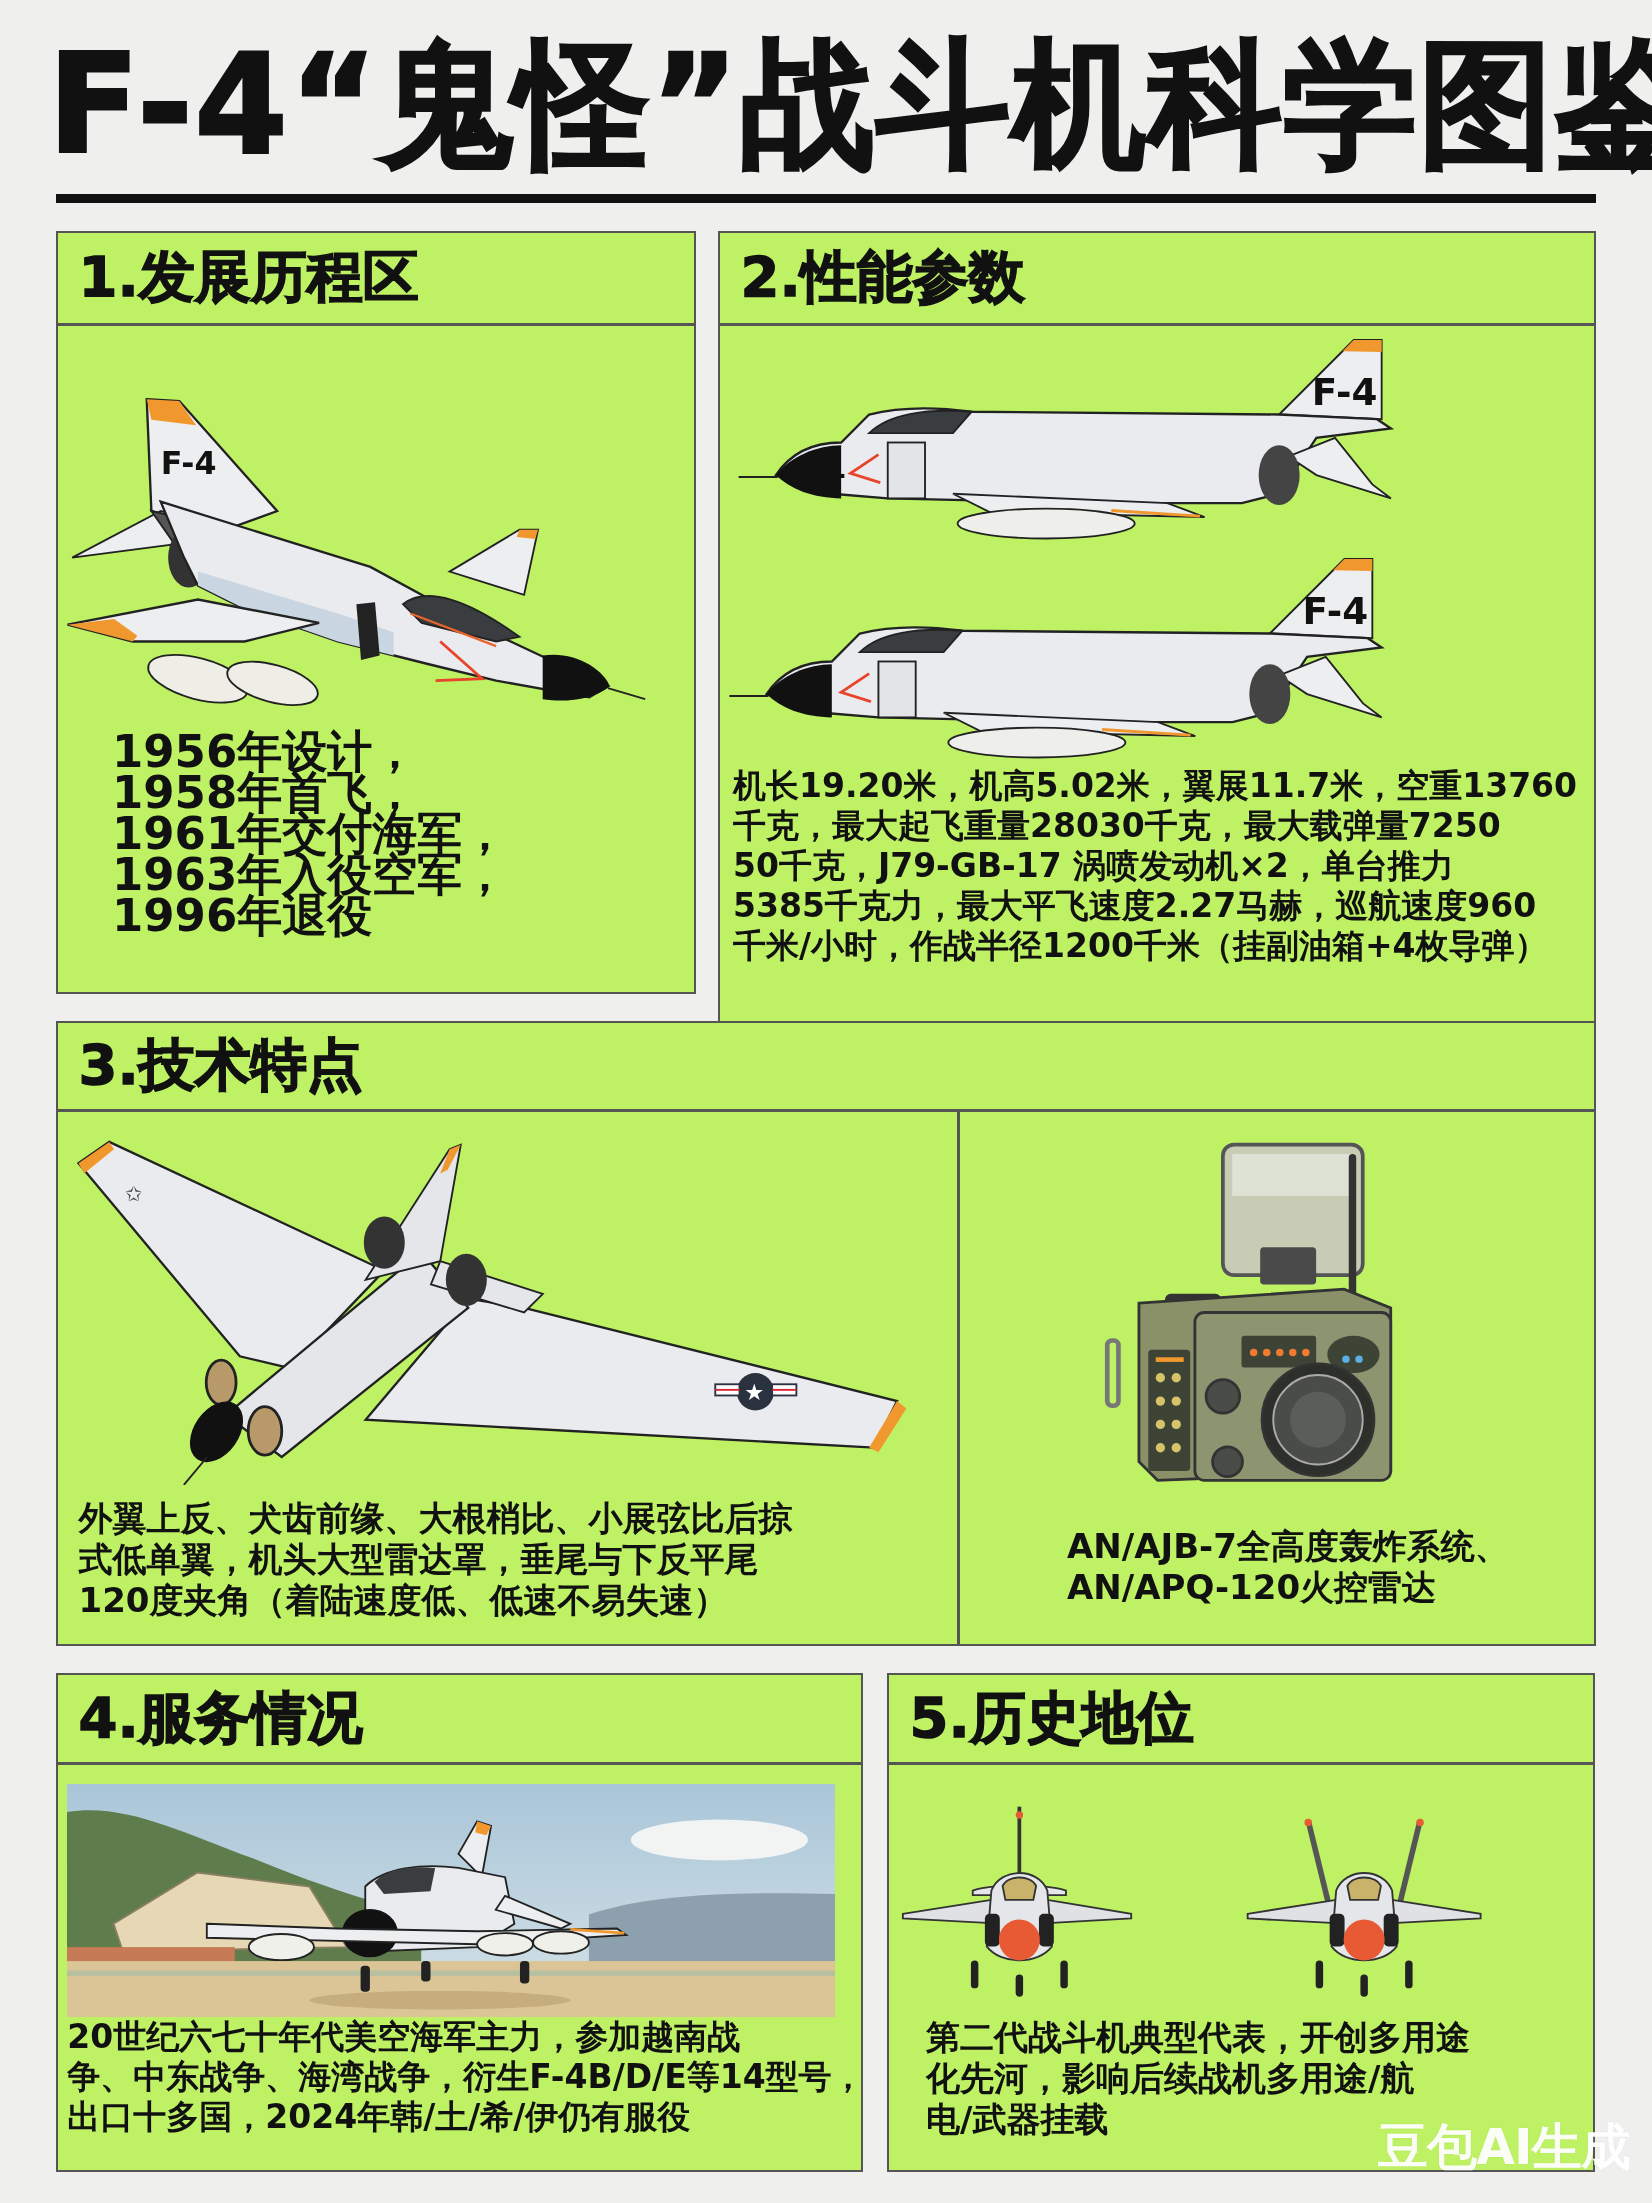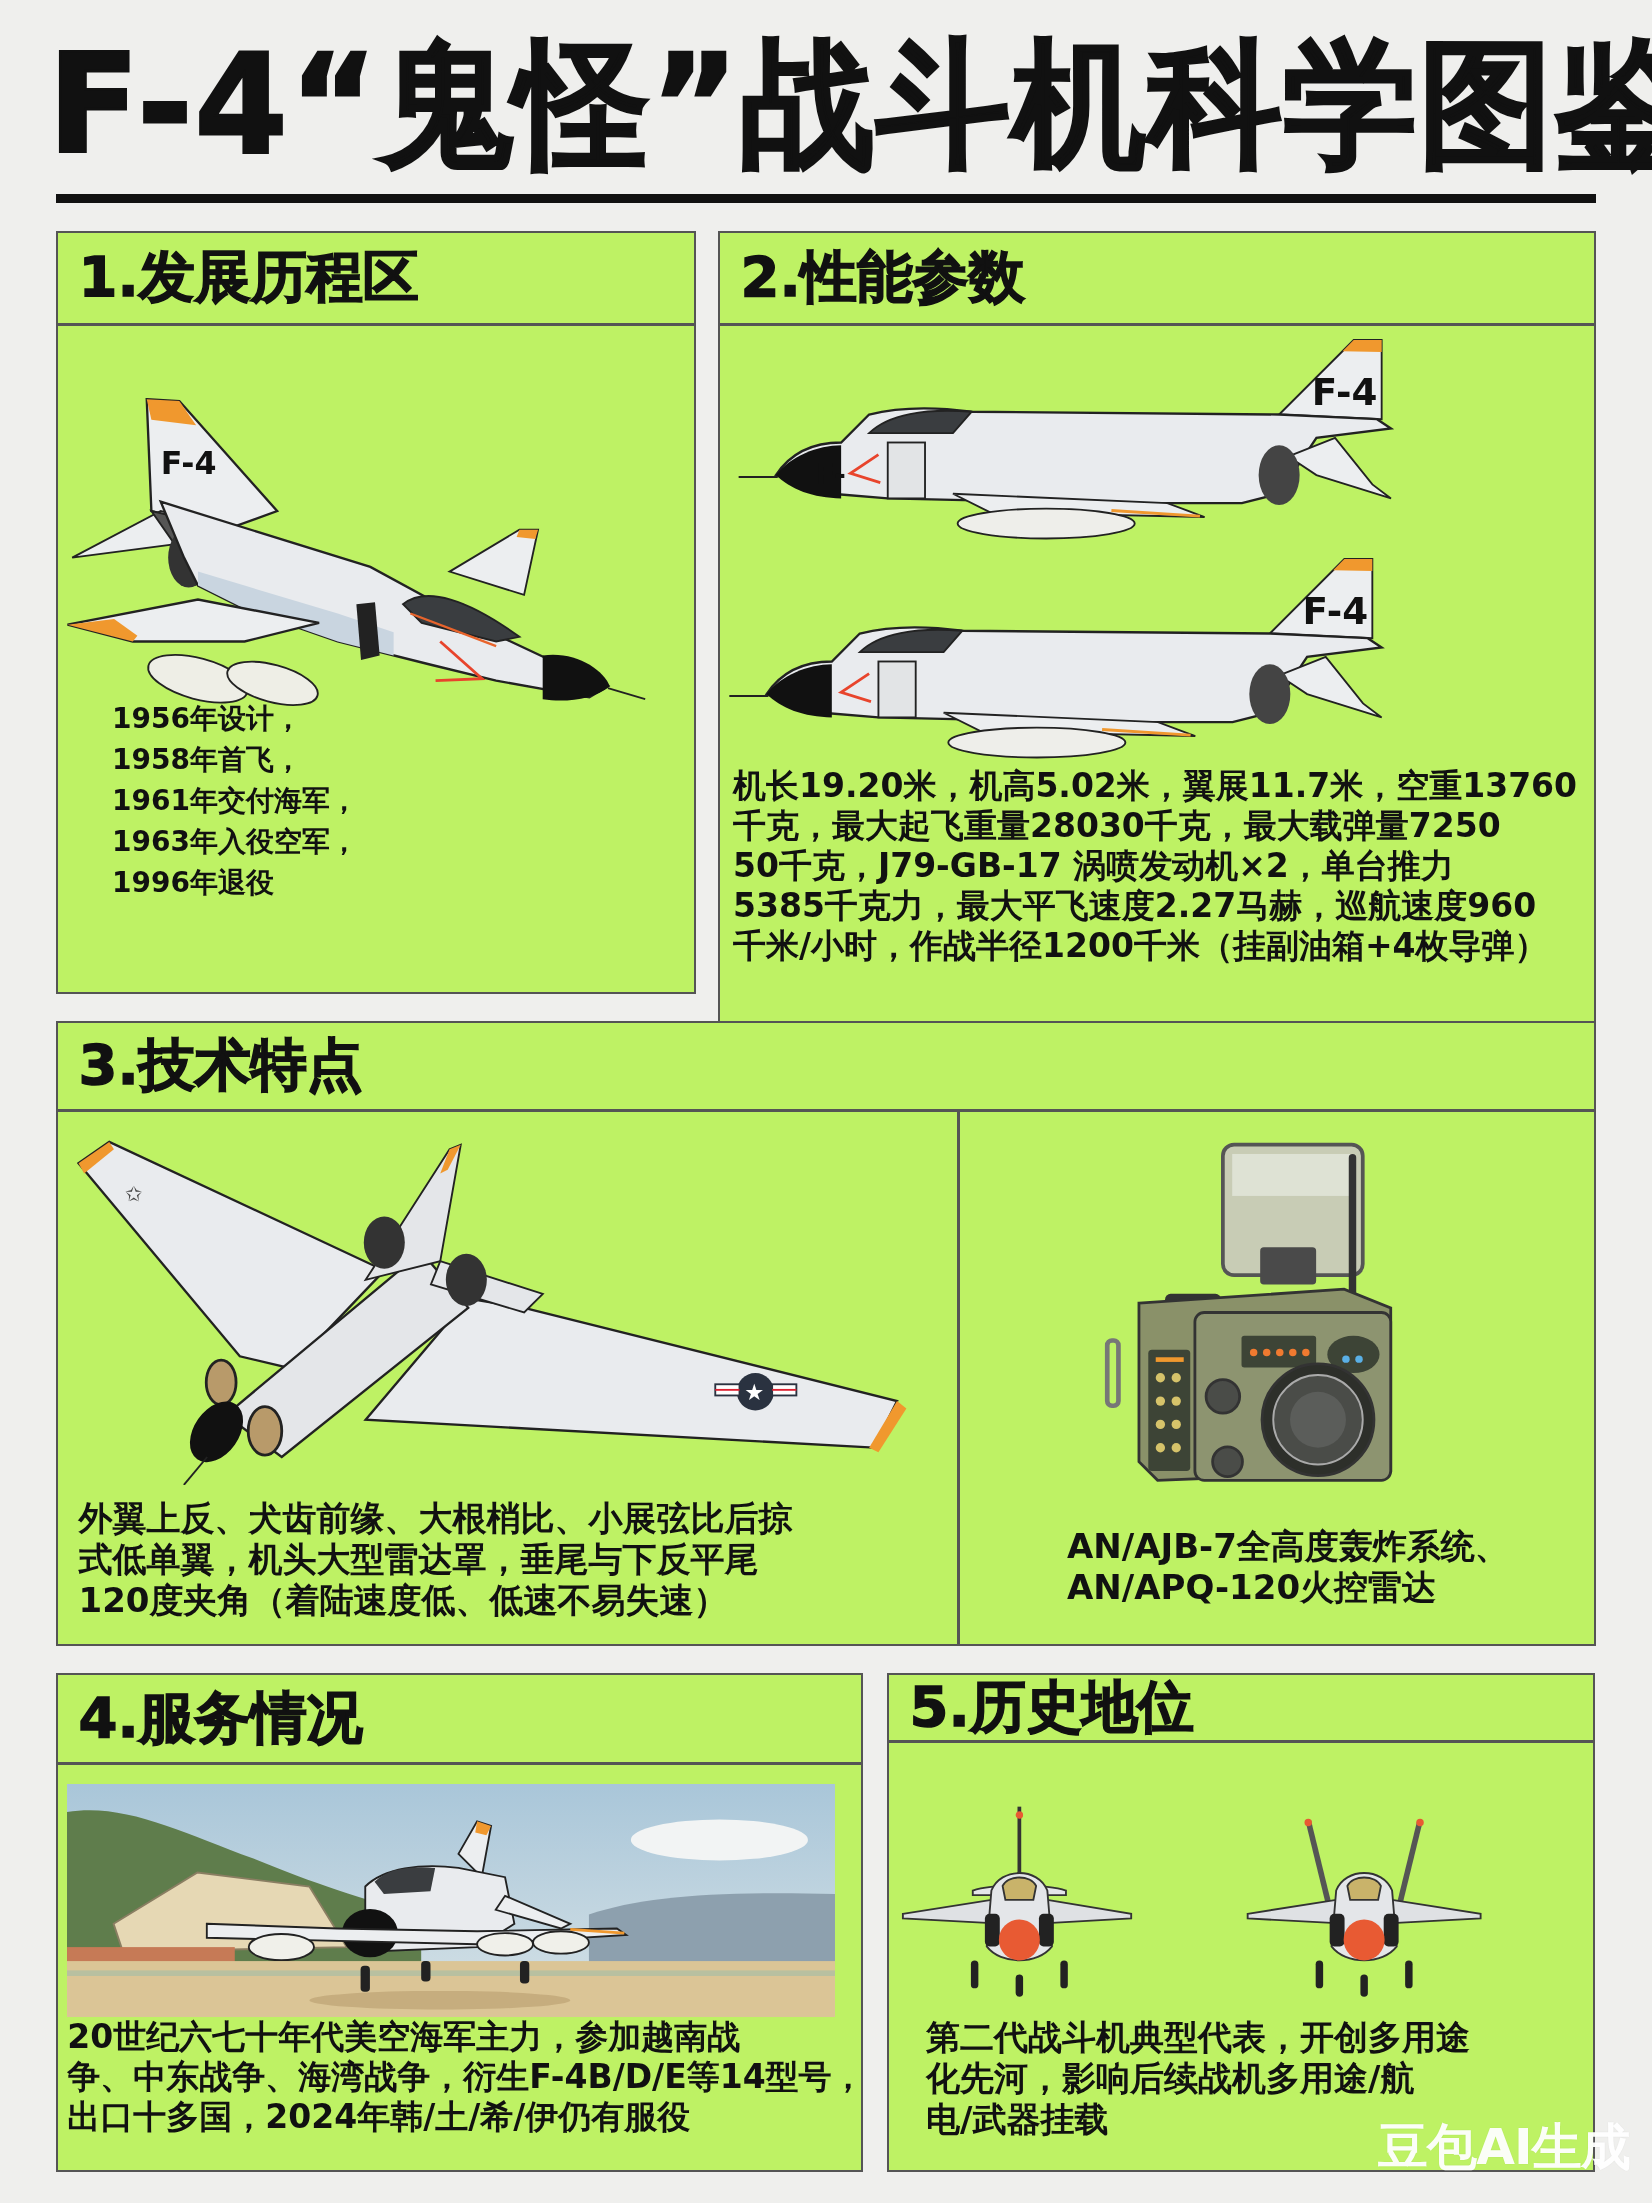--- a/index.html
+++ b/index.html
@@ -66,21 +66,21 @@
 
       <path d="M520,345 C555,340 585,360 592,378 C575,392 545,396 520,392 Z" fill="#111"></path>
       <line x1="590" y1="380" x2="630" y2="392" stroke="#222" stroke-width="2"></line>
 
       <polygon points="10,312 150,285 280,310 200,330 80,330" fill="#eceef0" stroke="#222" stroke-width="2.5"></polygon>
       <polygon points="10,312 60,306 85,324 80,330" fill="#f0982e"></polygon>
 
       <ellipse cx="150" cy="370" rx="55" ry="22" fill="#eeeee6" stroke="#222" stroke-width="2" transform="rotate(15 150 370)"></ellipse>
       <ellipse cx="230" cy="375" rx="50" ry="20" fill="#eeeee6" stroke="#222" stroke-width="2" transform="rotate(15 230 375)"></ellipse>
     </svg>
-    <div class="txt" style="left:54px;top:372px;font-size:28px;line-height:41px;">
+    <div class="txt" style="left:54px;top:405px;font-size:45px;line-height:41px;">
       <div>1956年设计，</div>
       <div>1958年首飞，</div>
       <div>1961年交付海军，</div>
       <div>1963年入役空军，</div>
       <div>1996年退役</div>
     </div>
   </div>
 </div>
 
 <div class="panel" style="left:718px;top:231px;width:878px;height:850px;">
@@ -252,21 +252,21 @@
     </svg>
     <div class="txt" style="left:9.3px;top:252px;font-size:33px;line-height:40px;white-space:nowrap;">
       <div>20世纪六七十年代美空海军主力，参加越南战</div>
       <div>争、中东战争、海湾战争，衍生F-4B/D/E等14型号，</div>
       <div>出口十多国，2024年韩/土/希/伊仍有服役</div>
     </div>
   </div>
 </div>
 
 <div class="panel" style="left:887px;top:1673px;width:708px;height:499px;">
-  <div class="panel-head" style="height:68px;">5.历史地位</div>
+  <div class="panel-head" style="height:90px;">5.历史地位</div>
   <div class="panel-body" style="top:90px;">
     <svg class="illus" style="left:9.3px;top:37px" width="690" height="205" viewBox="0 0 740 220">
       <g>
         <line x1="130" y1="5" x2="130" y2="80" stroke="#333" stroke-width="4"></line>
         <circle cx="130" cy="14" r="4" fill="#e85a33"></circle>
         <path d="M80,95 C100,88 160,88 180,95 L180,100 L80,100 Z" fill="#e4e6e9" stroke="#333" stroke-width="2"></path>
         <path d="M5,120 L100,105 L160,105 L250,120 L250,125 L160,130 L100,130 L5,125 Z" fill="#dfe1e4" stroke="#333" stroke-width="2"></path>
         <path d="M100,95 C110,70 150,70 160,95 L165,155 C150,175 110,175 95,155 Z" fill="#e4e6e9" stroke="#333" stroke-width="2"></path>
         <path d="M112,90 C118,78 142,78 148,90 L145,105 L115,105 Z" fill="#c9b36a" stroke="#333" stroke-width="2"></path>
         <rect x="93" y="120" width="16" height="35" rx="5" fill="#222"></rect>

